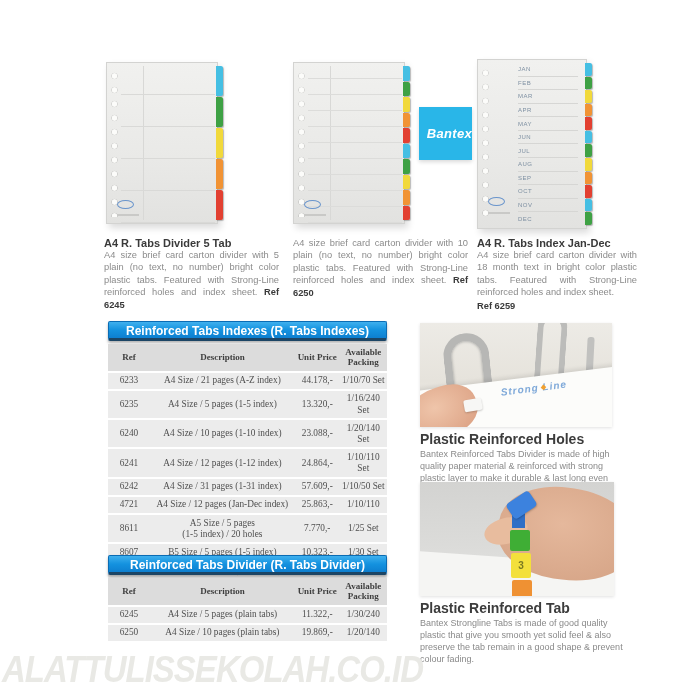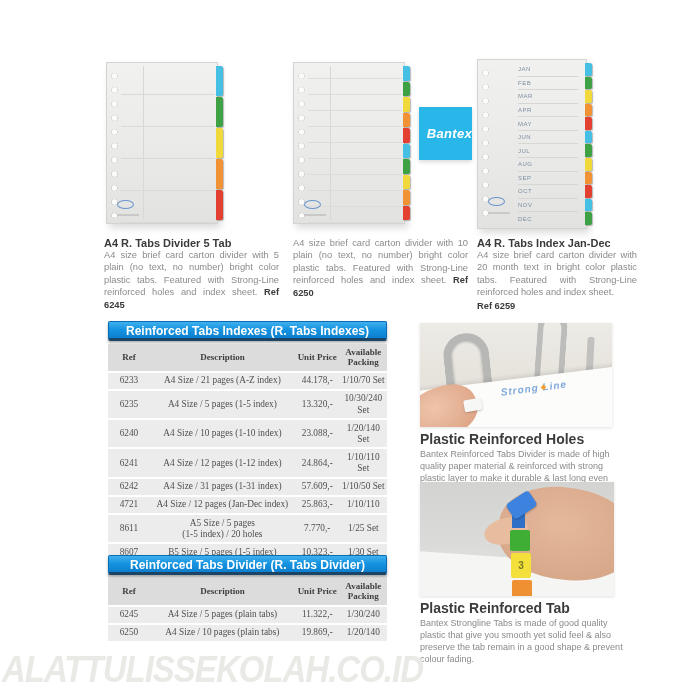--- a/index.html
+++ b/index.html
@@ -162,21 +162,21 @@
 
   <div class="desc" style="left:104px; top:237px;">
     <h3>A4 R. Tabs Divider 5 Tab</h3>
     <p><span>A4 size brief card carton divider with 5 plain (no text, no number) bright color plastic tabs. Featured with Strong-Line reinforced holes and index sheet. </span><span class="ref">Ref 6245</span></p>
   </div>
   <div class="desc" style="left:293px; top:237px;">
     <p><span>A4 size brief card carton divider with 10 plain (no text, no number) bright color plastic tabs. Featured with Strong-Line reinforced holes and index sheet. </span><span class="ref">Ref 6250</span></p>
   </div>
   <div class="desc" style="left:477px; top:237px; width:160px;">
     <h3>A4 R. Tabs Index Jan-Dec</h3>
-    <p><span>A4 size brief card carton divider with 20 month text in bright color plastic tabs. Featured with Strong-Line reinforced holes and index sheet.</span><span class="ref ref-block">Ref 6259</span></p>
+    <p><span>A4 size brief card carton divider with 18 month text in bright color plastic tabs. Featured with Strong-Line reinforced holes and index sheet.</span><span class="ref ref-block">Ref 6259</span></p>
   </div>
 
   <div class="tbl" style="left:108px; top:321px;">
     <div class="tbl-title">Reinforced Tabs Indexes (R. Tabs Indexes)</div>
     <table>
       <colgroup>
           <col style="width:15%">
           <col style="width:52%">
           <col style="width:16%">
           <col style="width:17%">
@@ -193,21 +193,21 @@
         <tr>
             <td>6233</td>
             <td class="desccell">A4 Size / 21 pages (A-Z index)</td>
             <td>44.178,-</td>
             <td>1/10/70 Set</td>
           </tr>
         <tr>
             <td>6235</td>
             <td class="desccell">A4 Size / 5 pages (1-5 index)</td>
             <td>13.320,-</td>
-            <td>10/30/240 Set</td>
+            <td>1/16/240 Set</td>
           </tr>
         <tr>
             <td>6240</td>
             <td class="desccell">A4 Size / 10 pages (1-10 index)</td>
             <td>23.088,-</td>
             <td>1/20/140 Set</td>
           </tr>
         <tr>
             <td>6241</td>
             <td class="desccell">A4 Size / 12 pages (1-12 index)</td>

